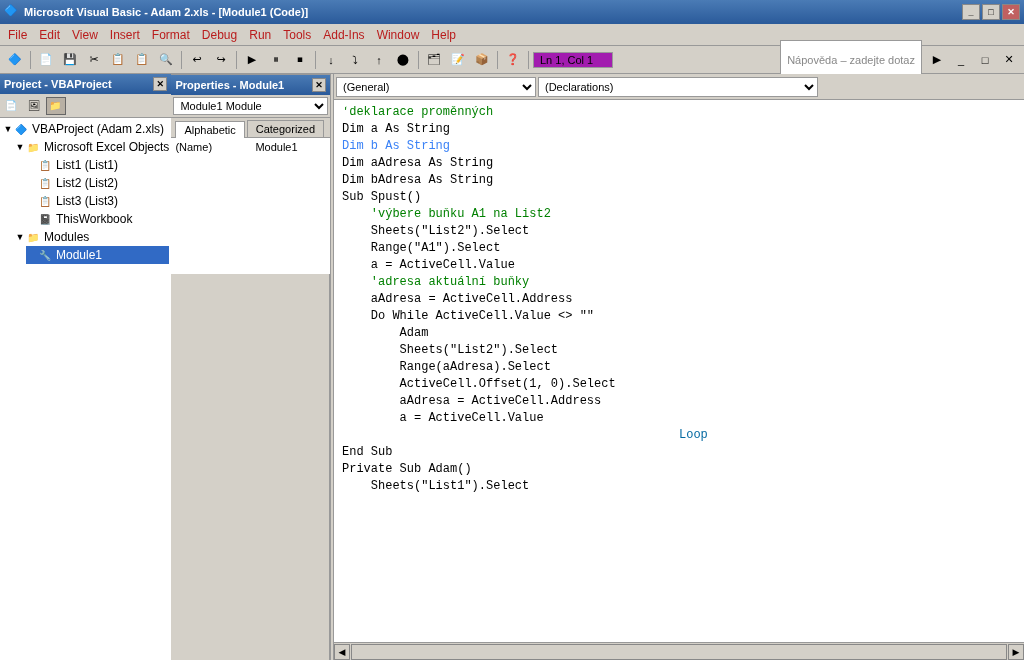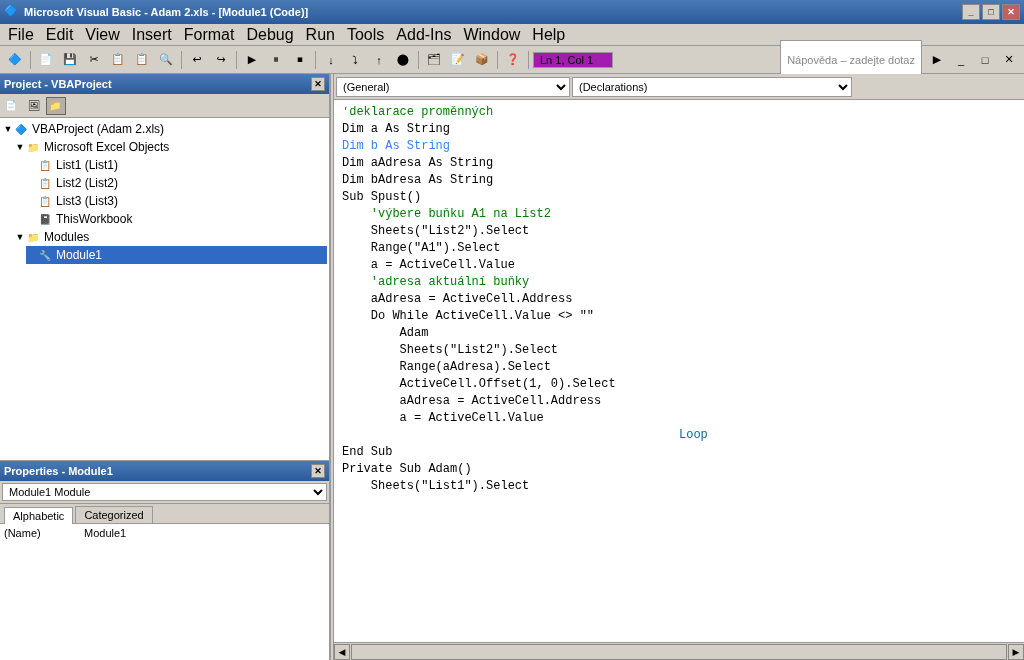--- a/index.html
+++ b/index.html
@@ -30,23 +30,23 @@
     .menu-bar {
       background: #d4d0c8;
       height: 22px;
       display: flex;
       align-items: center;
       padding: 0 2px;
       border-bottom: 1px solid #999;
     }
     .menu-item {
       padding: 2px 6px;
-      font-size: 16px;
+      font-size: 12px;
       cursor: pointer;
-      color: #000000;
+      color: #b91c1c;
     }
 
     
     .toolbar {
       background: #d4d0c8;
       height: 28px;
       display: flex;
       align-items: center;
       padding: 0 4px;
       border-bottom: 1px solid #999;
@@ -79,21 +79,21 @@
     .main-layout {
       display: flex;
       height: calc(660px - 24px - 22px - 28px);
       overflow: hidden;
     }
 
     
     .left-panel {
       width: 330px;
       display: flex;
-      flex-direction: column;
+      flex-direction: row;
       border-right: 1px solid #999;
       background: #d4d0c8;
     }
 
     
     .panel-header {
       background: linear-gradient(to bottom, #4a7bb5, #2a5a9a);
       color: white;
       height: 20px;
       display: flex;
@@ -217,21 +217,21 @@
       gap: 2px;
       border-bottom: 1px solid #999;
     }
     .code-select {
       height: 20px;
       font-size: 11px;
       background: white;
       border: 1px solid #999;
       padding: 0 2px;
     }
-    .code-select-wide { width: 234px; }
+    .code-select-wide { width: 200px; }
     .code-select-right { width: 280px; }
 
     .code-area {
       flex: 1;
       overflow: auto;
       background: white;
       padding: 4px 8px;
       font-family: 'Courier New', Courier, monospace;
       font-size: 12px;
       position: relative;

